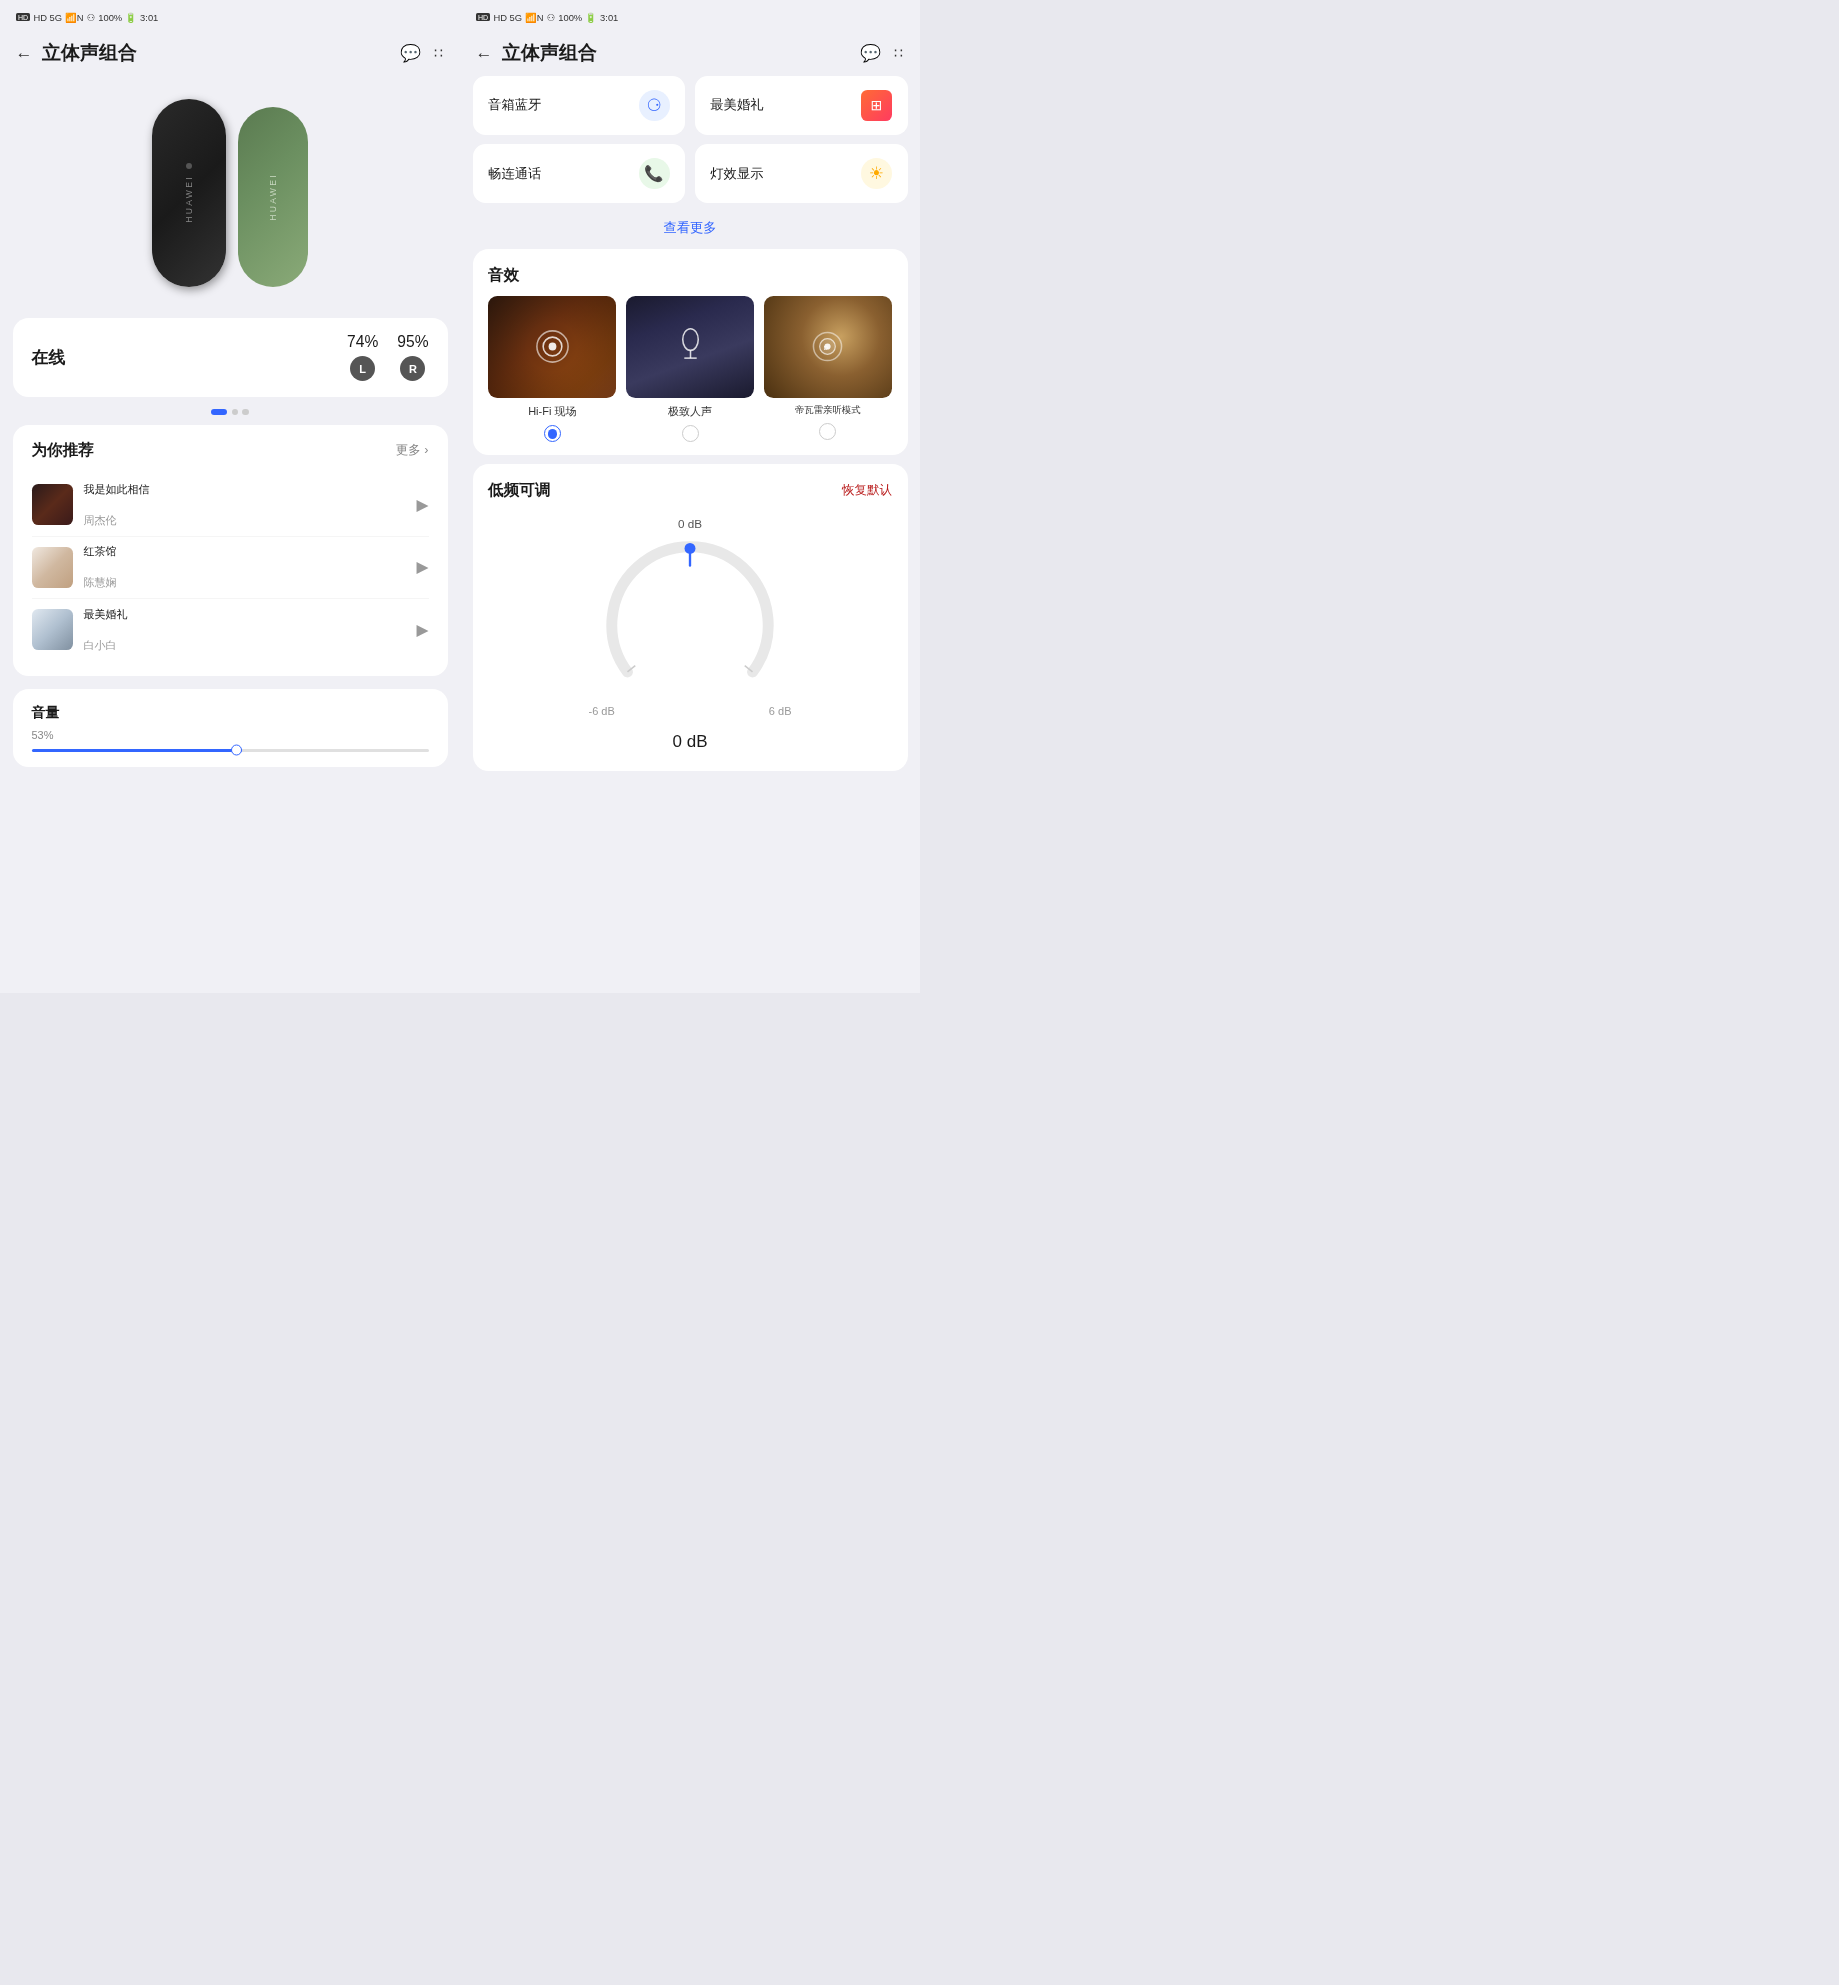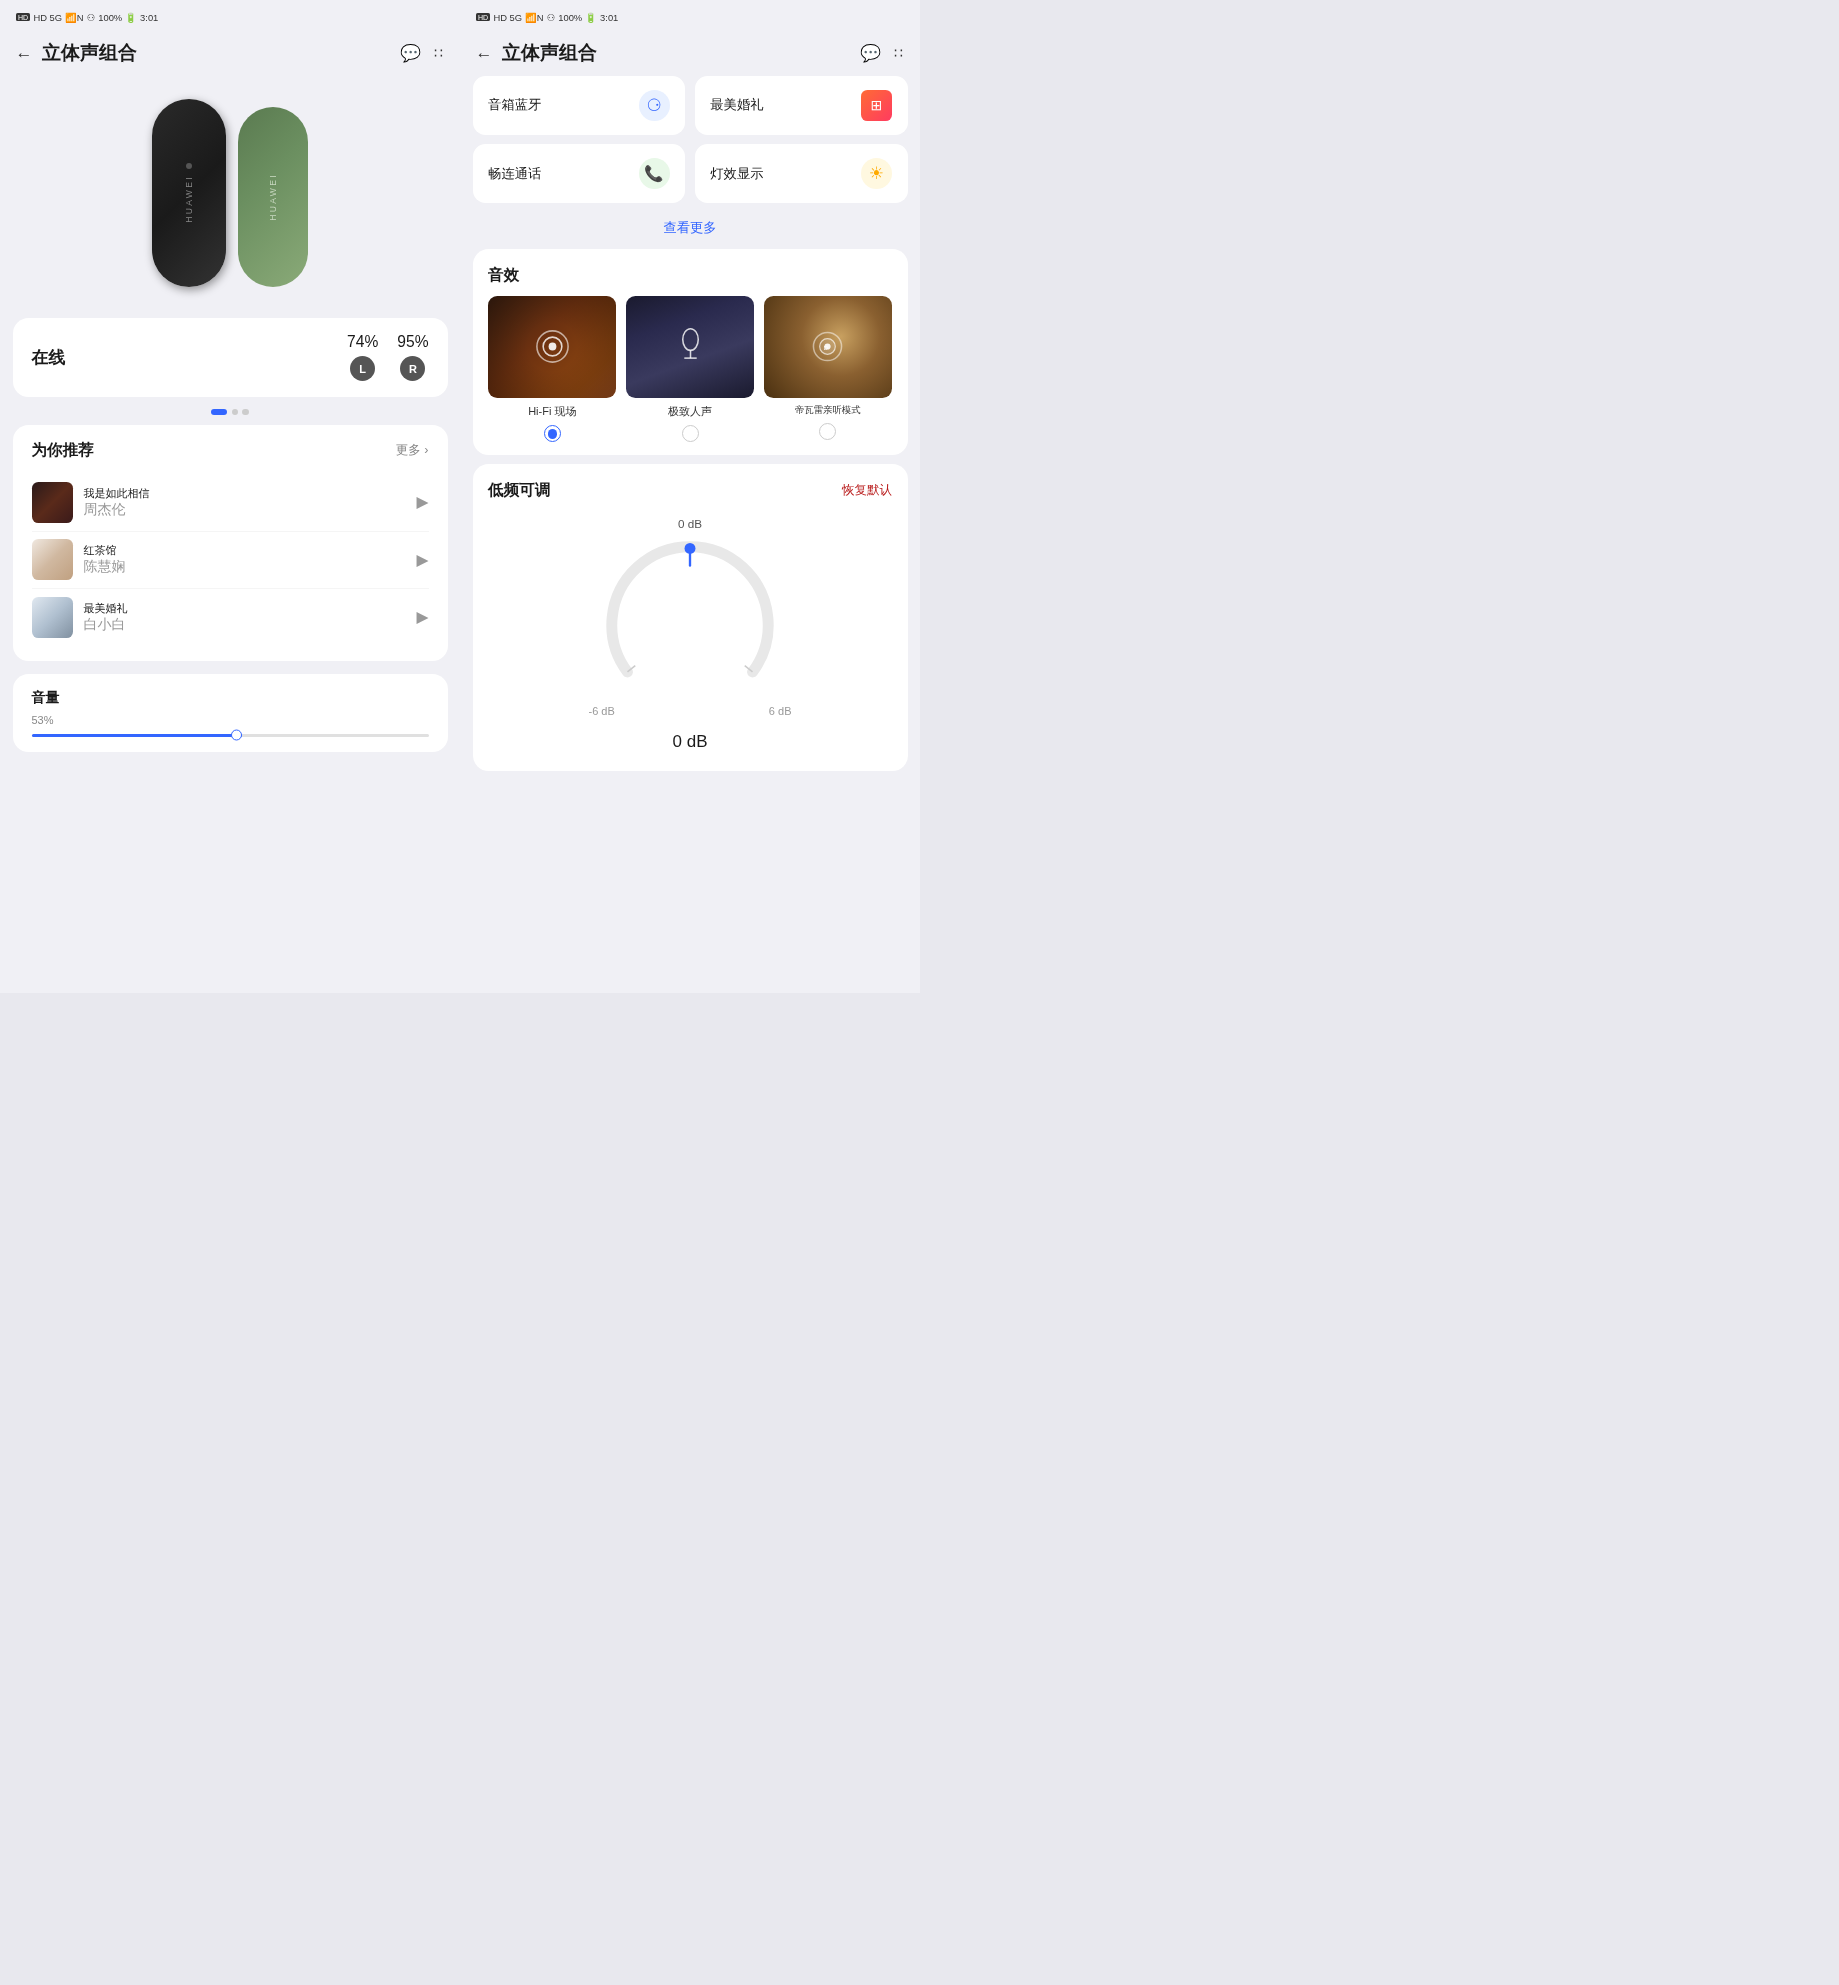--- a/index.html
+++ b/index.html
@@ -171,21 +171,21 @@
       background: #ccc;
       margin-right: 11px;
       overflow: hidden;
       flex-shrink: 0;
     }
     .song-thumb-1 { background: linear-gradient(135deg, #2a1a1a, #5a2a1a, #3a1a1a); }
     .song-thumb-2 { background: linear-gradient(135deg, #f0e8e0, #d0b8a0, #c0a080); }
     .song-thumb-3 { background: linear-gradient(135deg, #e0e8f0, #b0c0d0, #8090a0); }
     .song-info { flex: 1; }
     .song-name { font-size: 11px; font-weight: 500; color: #1a1a1a; }
-    .song-artist { font-size: 14px; color: #999; margin-top: 0; }
+    .song-artist { font-size: 11px; color: #999; margin-top: 16px; }
     .play-btn { font-size: 15.6px; color: #999; }
 
     
     .volume-card {
       background: white;
       border-radius: 15.6px;
       margin: 0 12.5px 12.5px;
       padding: 15.6px 19px;
     }
     .volume-title { font-size: 14px; font-weight: 600; color: #1a1a1a; margin-bottom: 6.3px; }

